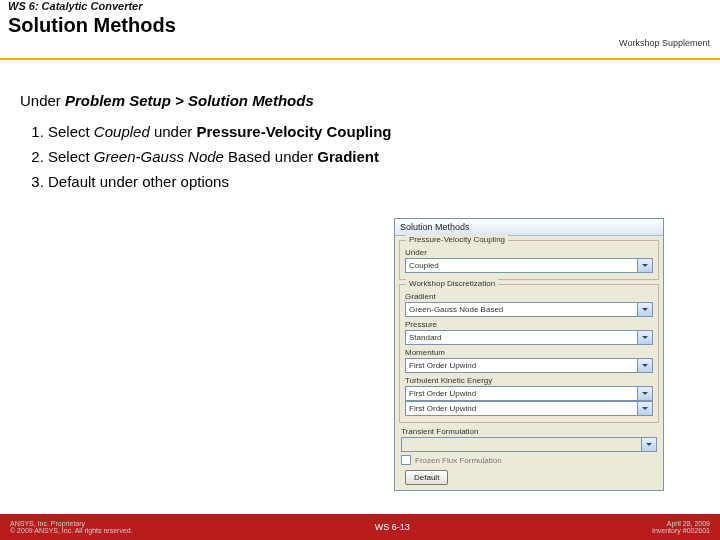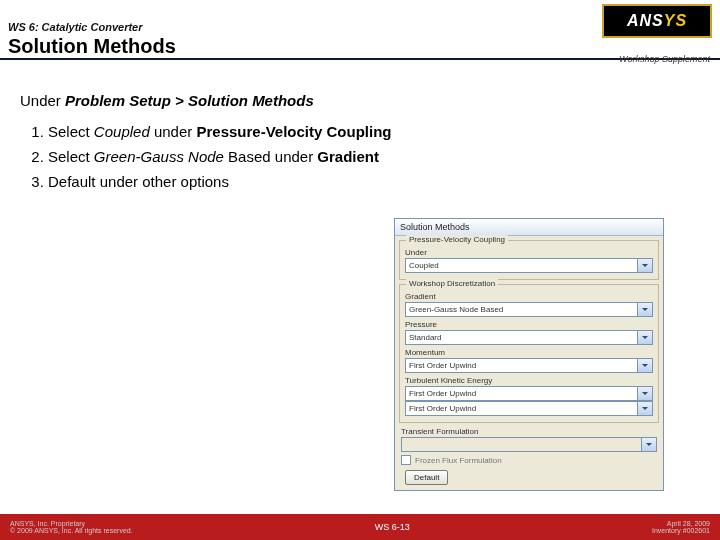--- a/index.html
+++ b/index.html
@@ -5,40 +5,40 @@
   * { box-sizing: border-box; margin: 0; padding: 0; }
   body {
     width: 720px; height: 540px;
     font-family: Arial, "Helvetica Neue", sans-serif;
     background: #fff;
     position: relative;
     overflow: hidden;
   }
   .header {
     width: 100%; height: 60px;
-    border-bottom: 2px solid #0f172a;
-    display: flex; flex-direction: column; justify-content: flex-end;
+    border-bottom: 2px solid #eab308;
+    display: flex; flex-direction: column; justify-content: flex-start;
     padding: 0 8px;
     position: relative;
   }
   .ws-label { font-size: 11px; font-style: italic; font-weight: bold; color:#111; }
   .title { font-size: 20px; font-weight: bold; color:#000; margin-top:2px; }
   .logo {
     position: absolute; right: 8px; top: 4px;
     width: 110px; height: 34px;
     background: #000; color:#fff;
     display:flex; align-items:center; justify-content:center;
     font-weight:bold; font-style:italic; font-size:16px;
     border: 2px solid #c9a227;
     letter-spacing:1px;
   }
   .logo .yellow { color:#f5c518; }
   .ws-sup {
-    position:absolute; right:10px; top:54px;
-    font-size:9px; font-style:italic; color:#333;
+    position:absolute; right:10px; top:38px;
+    font-size:9px; color:#333;
   }
   .content { padding: 10px 20px; margin-top: 16px; }
   .under-line { font-size: 15px; color:#000; margin: 6px 0 14px 0; }
   .under-line .pre { font-weight:normal; }
   .under-line .em1 { font-style:italic; font-weight:bold; }
   ol { list-style: decimal; padding-left: 28px; }
   ol li { font-size:15px; margin: 8px 0; color:#000; }
   li .em { font-style: italic; }
   li .bold { font-weight: bold; }
 
@@ -90,24 +90,20 @@
   }
   .footer .mid { color:#fff; font-size:9px; }
   .footer .right { text-align:right; }
 </style>
 </head>
 <body>
 
 <div class="header">
   <div class="ws-label">WS 6: Catalytic Converter</div>
   <div class="title">Solution Methods</div>
-  <div class="logo">
-    <span>ANS</span>
-      <span class="yellow">YS</span>
-  </div>
   <div class="ws-sup">Workshop Supplement</div>
 </div>
 
 <div class="content">
   <div class="under-line">
     <span class="pre">Under </span><span class="em1">Problem Setup &gt; Solution Methods</span>
   </div>
   <ol>
     <li>
       <span>Select </span><span class="em">Coupled</span><span> under </span><span class="bold">Pressure-Velocity Coupling</span>

